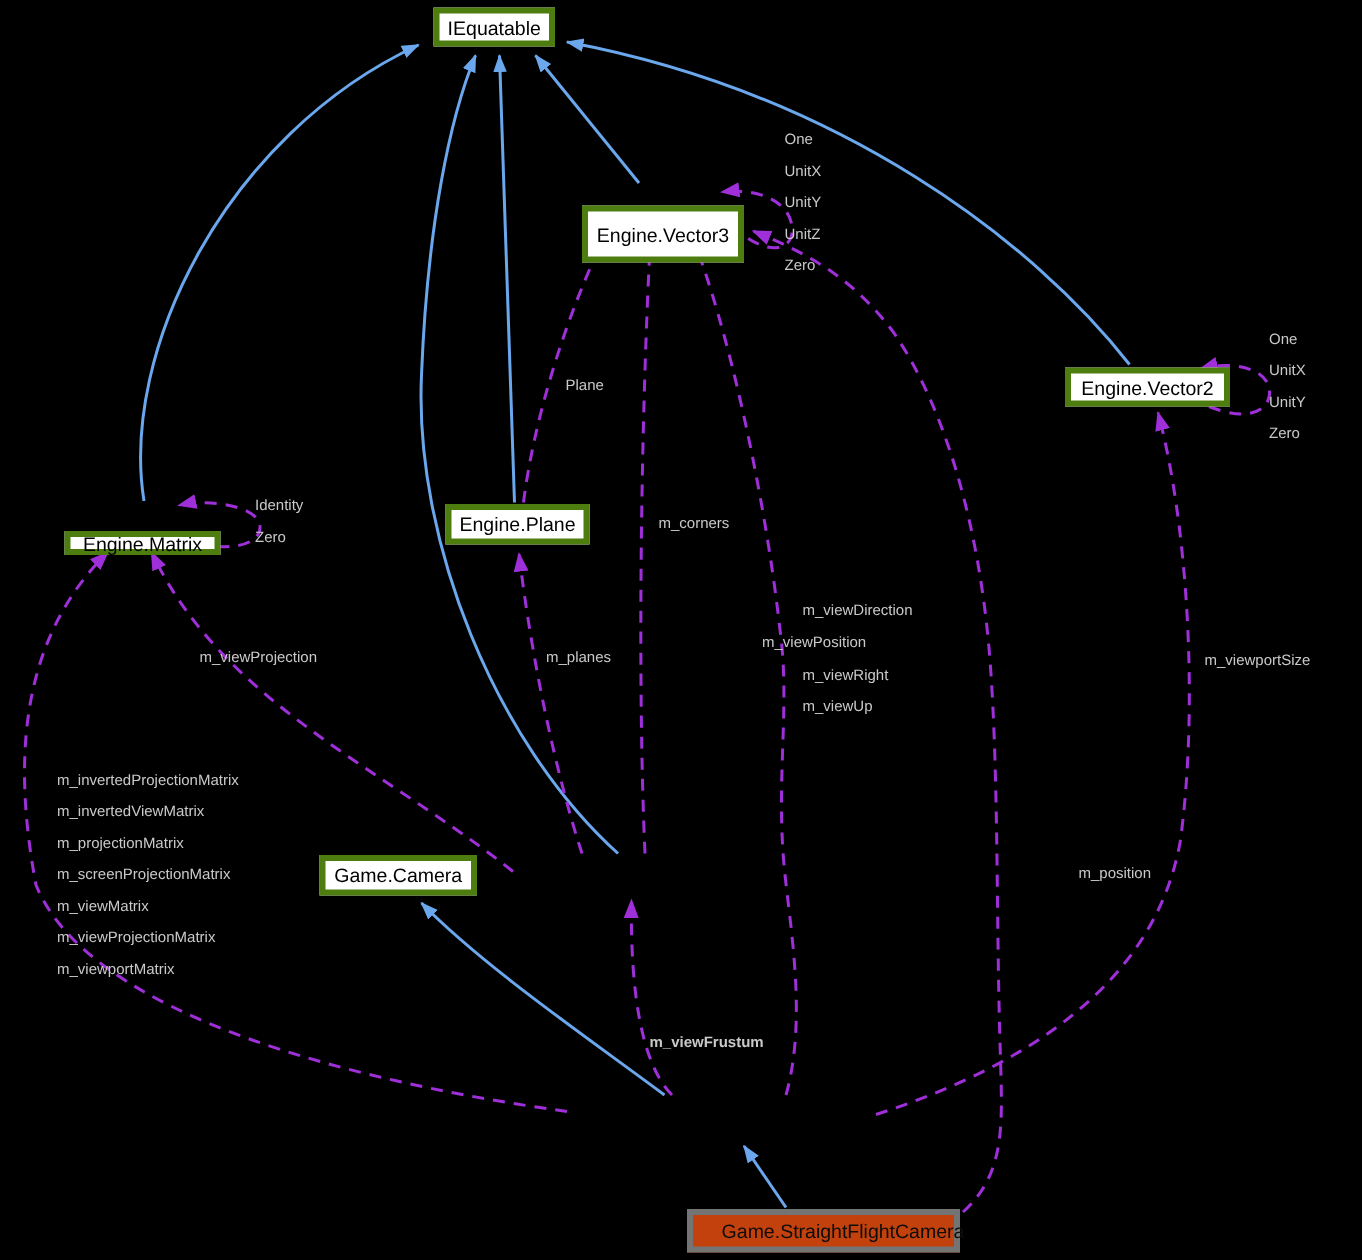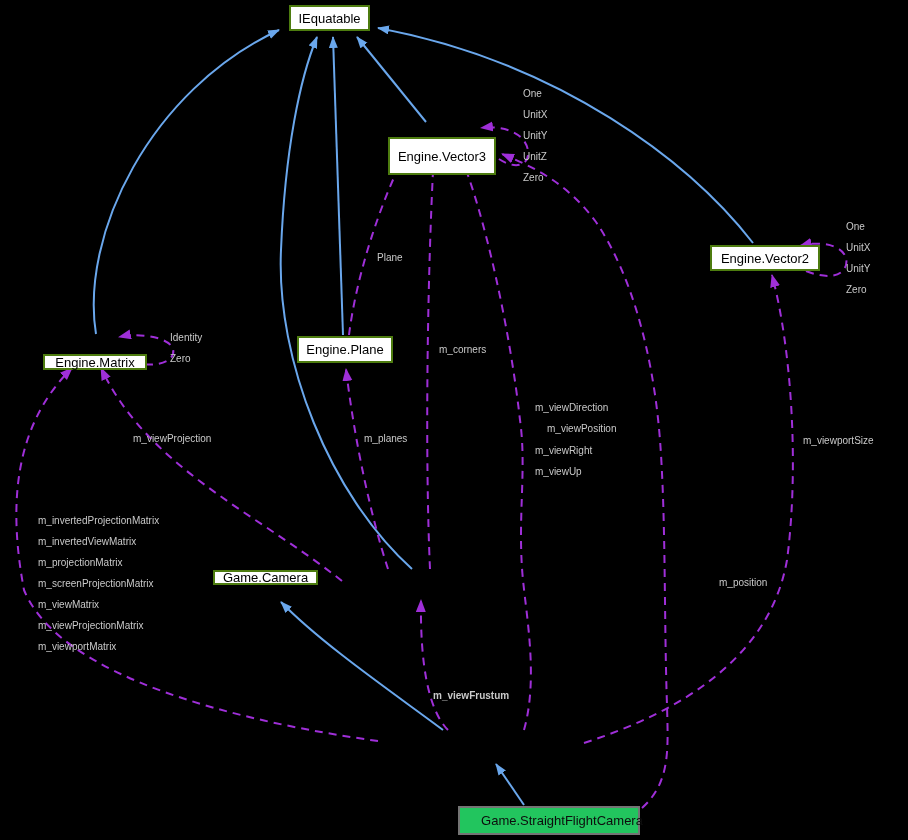--- a/index.html
+++ b/index.html
@@ -3,25 +3,25 @@
 <meta charset="utf-8">
 <style>
   html,body{margin:0;padding:0;background:#000;}
   #stage{
     position:relative;width:908px;height:840px;background:#000;overflow:hidden;
     font-family:"Liberation Sans", sans-serif;
   }
   #edges{position:absolute;left:0;top:0;width:908px;height:840px;}
   .node{
     position:absolute;box-sizing:border-box;
-    background:#ffffff;border:2px solid #4d7c0f;color:#000;
+    background:#ffffff;border:4px solid #4d7c0f;color:#000;
     font-size:13px;line-height:1;display:flex;align-items:center;justify-content:center;
     white-space:nowrap;
   }
-  .node.current{background:#22c55e;border-color:#747474;color:#0d0d0d;padding-left:26px;}
+  .node.current{background:#c2410c;border-color:#747474;color:#0d0d0d;padding-left:26px;}
   .elabel{
     position:absolute;color:#c9c9c9;font-size:10px;line-height:15px;white-space:nowrap;
   }
 </style>
 </head>
 <body>
 
 <div id="stage">
 
   <svg id="edges" width="908" height="840" viewBox="0 0 908 840">
@@ -54,41 +54,41 @@
     <path d="M 584,743 C 680,712 770,658 787,560 C 799,470 792,350 772,275" stroke="#9f2fd8" stroke-width="2" stroke-dasharray="8,6" fill="none" marker-end="url(#ap)"></path>
     <path d="M 642,808 C 671,782 668,748 667,705 C 664,620 666,520 660,440 C 653,350 630,272 596,222 C 568,184 536,168 502,154" stroke="#9f2fd8" stroke-width="2" stroke-dasharray="8,6" fill="none" marker-end="url(#ap)"></path>
     <path d="M 448,730 C 428,710 420,662 421,600" stroke="#9f2fd8" stroke-width="2" stroke-dasharray="8,6" fill="none" marker-end="url(#ap)"></path>
   </svg>
 
   <div class="node" style="left:289px;top:5px;width:81px;height:26px;">IEquatable</div>
   <div class="node" style="left:388px;top:123px;width:108px;height:38px;margin-top:14px;">Engine.Vector3</div>
   <div class="node" style="left:710px;top:245px;width:110px;height:26px;">Engine.Vector2</div>
   <div class="node" style="left:43px;top:354px;width:104px;height:16px;">Engine.Matrix</div>
   <div class="node" style="left:297px;top:336px;width:96px;height:27px;">Engine.Plane</div>
-  <div class="node" style="left:213px;top:570px;width:105px;height:15px;">Game.Camera</div>
+  <div class="node" style="left:213px;top:570px;width:105px;height:27px;">Game.Camera</div>
   <div class="node current" style="left:458px;top:806px;width:182px;height:29px;">Game.StraightFlightCamera</div>
 
   <div class="elabel" style="left:523px;top:86px;">One</div>
   <div class="elabel" style="left:523px;top:107px;">UnitX</div>
   <div class="elabel" style="left:523px;top:128px;">UnitY</div>
   <div class="elabel" style="left:523px;top:149px;">UnitZ</div>
   <div class="elabel" style="left:523px;top:170px;">Zero</div>
 
   <div class="elabel" style="left:846px;top:219px;">One</div>
   <div class="elabel" style="left:846px;top:240px;">UnitX</div>
   <div class="elabel" style="left:846px;top:261px;">UnitY</div>
   <div class="elabel" style="left:846px;top:282px;">Zero</div>
 
   <div class="elabel" style="left:170px;top:330px;">Identity</div>
   <div class="elabel" style="left:170px;top:351px;">Zero</div>
 
   <div class="elabel" style="left:377px;top:250px;">Plane</div>
   <div class="elabel" style="left:439px;top:342px;">m_corners</div>
   <div class="elabel" style="left:535px;top:400px;">m_viewDirection</div>
-  <div class="elabel" style="left:547px;top:421px;">m_viewPosition</div>
+  <div class="elabel" style="left:508px;top:421px;">m_viewPosition</div>
   <div class="elabel" style="left:535px;top:443px;">m_viewRight</div>
   <div class="elabel" style="left:535px;top:464px;">m_viewUp</div>
   <div class="elabel" style="left:133px;top:431px;">m_viewProjection</div>
   <div class="elabel" style="left:364px;top:431px;">m_planes</div>
   <div class="elabel" style="left:803px;top:433px;">m_viewportSize</div>
 
   <div class="elabel" style="left:38px;top:513px;">m_invertedProjectionMatrix</div>
   <div class="elabel" style="left:38px;top:534px;">m_invertedViewMatrix</div>
   <div class="elabel" style="left:38px;top:555px;">m_projectionMatrix</div>
   <div class="elabel" style="left:38px;top:576px;">m_screenProjectionMatrix</div>

